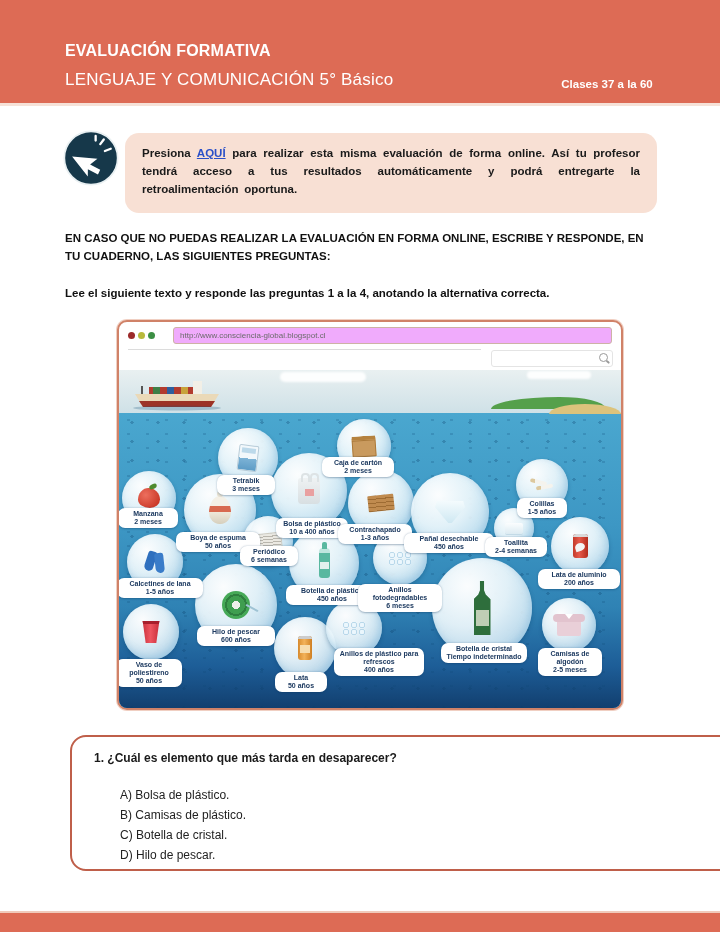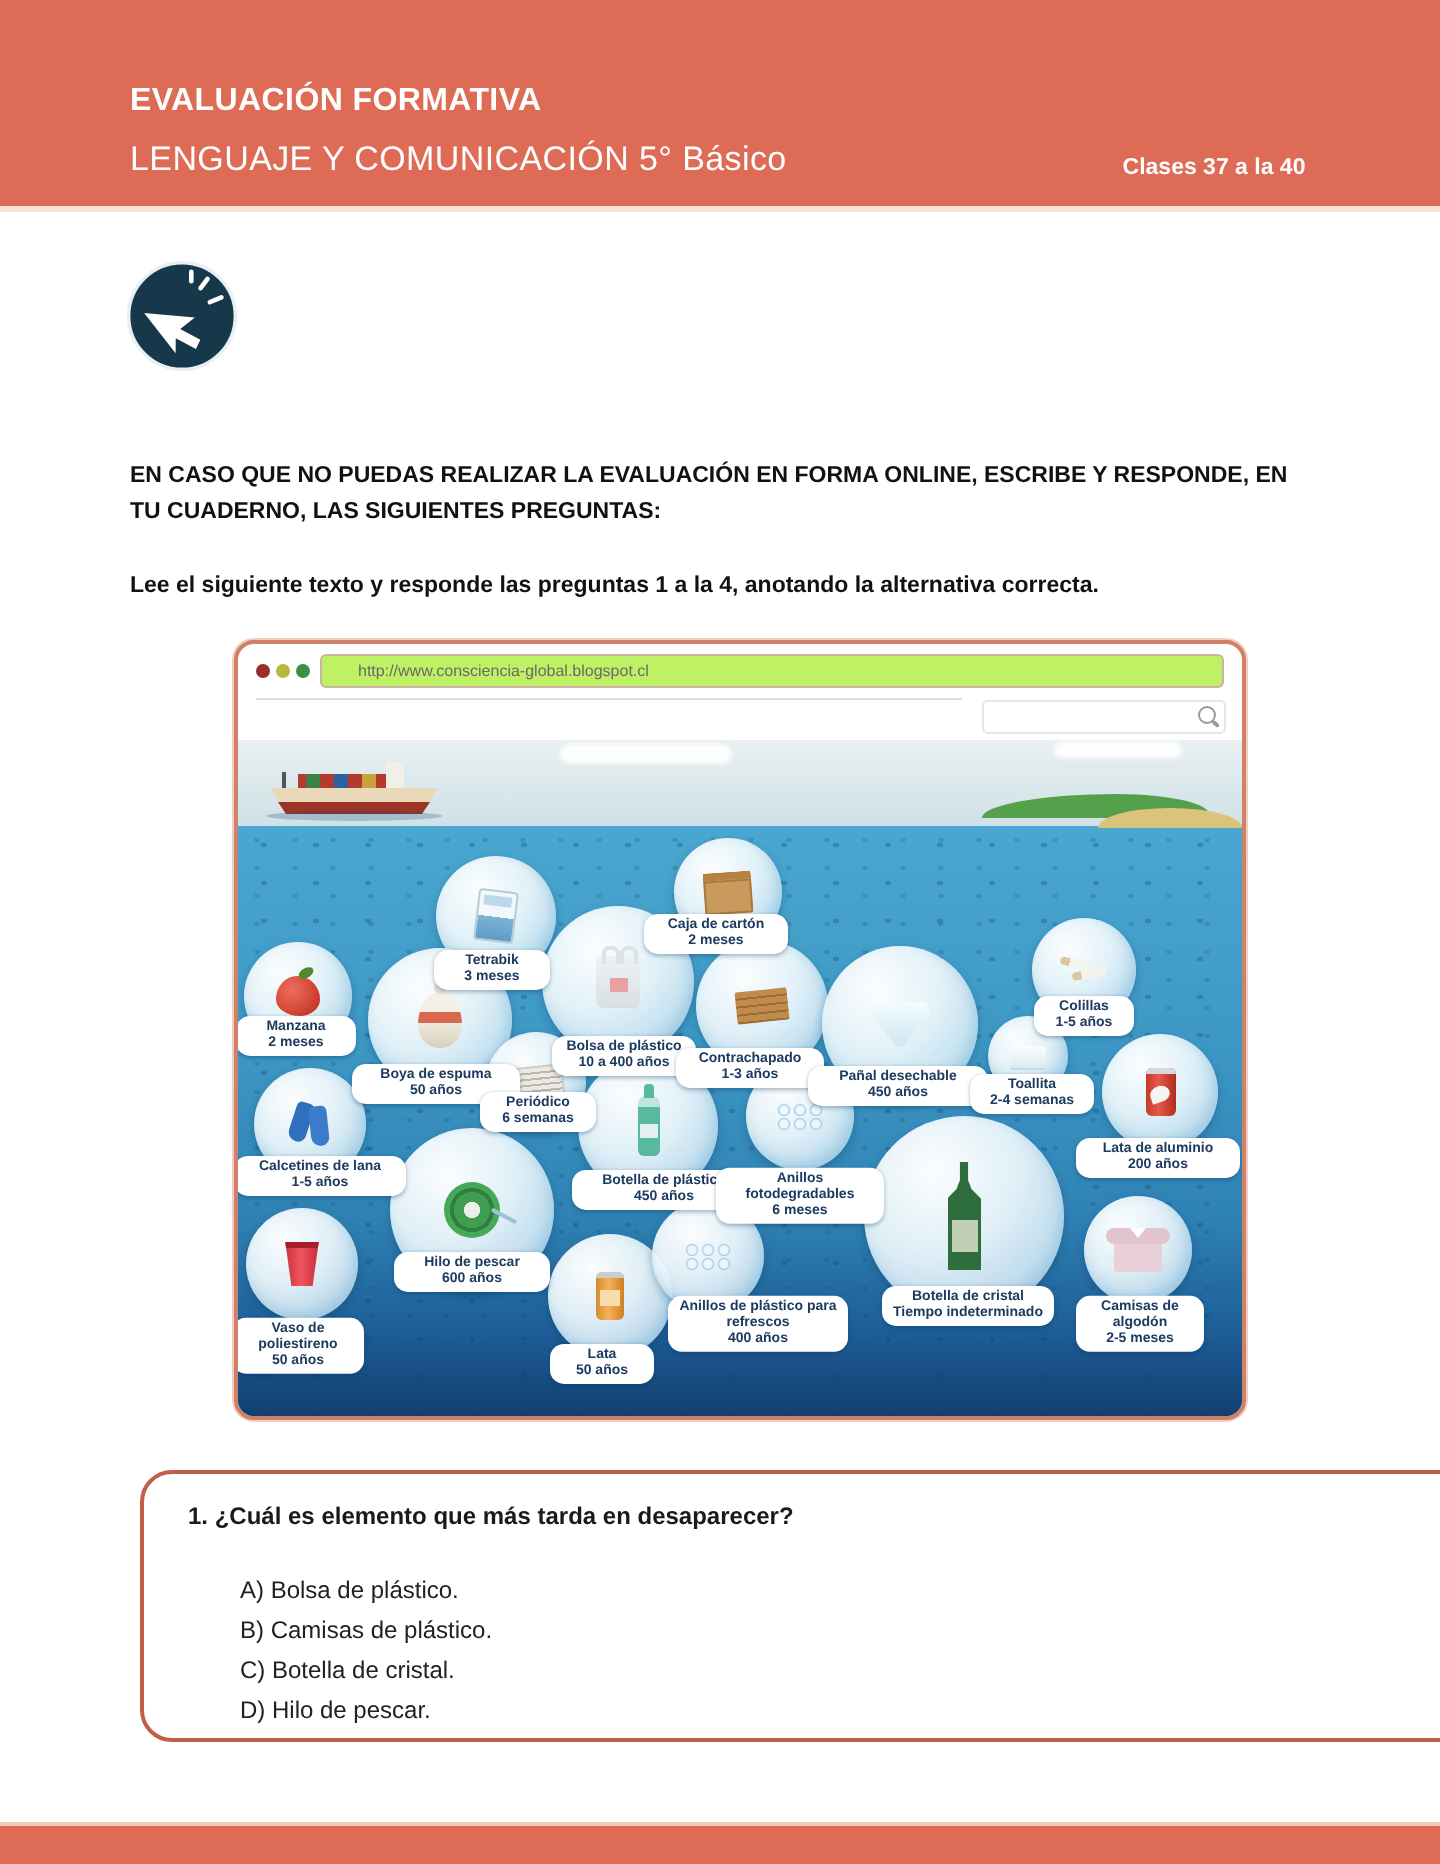--- a/index.html
+++ b/index.html
@@ -28,22 +28,22 @@
   .reading-prompt{position:absolute;left:65px;top:287px;width:592px;margin:0;font-size:11.5px;
                   font-weight:bold;color:#111;}
 
   
   .browser{position:absolute;left:117px;top:320px;width:506px;height:390px;background:#fff;
            border:2px solid #d08268;border-radius:10px;box-sizing:border-box;overflow:hidden;
            box-shadow:0 0 0 1px #f0cfc2;}
   .chrome-row1{position:absolute;left:0;top:0;right:0;height:26px;display:flex;align-items:center;padding:0 9px;}
   .dots{display:flex;gap:3px;align-items:center;}
   .dot{width:7px;height:7px;border-radius:50%;display:inline-block;}
-  .urlbar{flex:1;margin-left:5px;height:15px;border:1px solid #cdb2a6;border-radius:3px;
-          font-size:8px;color:#6a6a6a;display:flex;align-items:center;padding:0 18px;background:#bef264;}
+  .urlbar{flex:1;margin-left:18px;height:15px;border:1px solid #cdb2a6;border-radius:3px;
+          font-size:8px;color:#6a6a6a;display:flex;align-items:center;padding:0 6px;background:#f0abfc;}
   .chrome-row2{position:absolute;left:0;top:26px;right:0;height:22px;}
   .divider{position:absolute;left:9px;right:140px;top:1px;height:1px;background:#dcdcdc;}
   .searchbox{position:absolute;right:8px;top:2px;width:120px;height:15px;border:1px solid #e4e4e4;
              border-radius:3px;background:#fff;}
   .mag{position:absolute;right:4px;top:2px;width:7px;height:7px;border:1.5px solid #9a9a9a;border-radius:50%;}
   .mag::after{content:"";position:absolute;left:6px;top:7px;width:4px;height:1.5px;background:#9a9a9a;
               transform:rotate(40deg);border-radius:1px;}
 
   
   .shot{position:absolute;left:0;top:48px;right:0;bottom:0;overflow:hidden;background:#3d97c4;}
@@ -152,35 +152,38 @@
   .option{font-size:12px;color:#222;line-height:20px;}
 </style>
 </head>
 <body>
 
 <div class="page">
 
   <header class="band-top">
     <div class="title1">EVALUACIÓN FORMATIVA</div>
     <div class="title2">LENGUAJE Y COMUNICACIÓN 5° Básico</div>
-    <div class="classes">Clases 37 a la 40</div>
+    <div class="classes">Clases 37 a la 60</div>
   </header>
 
   <div class="callout-icon">
     <svg width="58" height="58" viewBox="0 0 100 100">
       <circle cx="50" cy="50" r="46" fill="#16384a" stroke="#e9f0f2" stroke-width="3"></circle>
       <path d="M30 76 L30 32 L62 62 L46 62 L54 80 L46 84 L38 66 Z" fill="#ffffff" transform="rotate(-38 46 58)"></path>
       <g stroke="#ffffff" stroke-width="4" stroke-linecap="round">
         <line x1="66" y1="26" x2="72" y2="18"></line>
         <line x1="74" y1="38" x2="84" y2="34"></line>
         <line x1="58" y1="20" x2="58" y2="12"></line>
       </g>
     </svg>
   </div>
 
+  <div class="callout">
+    <p><span>Presiona</span> <a href="#" class="link">AQUÍ</a> <span>para realizar esta misma evaluación de forma online. Así tu profesor tendrá acceso a tus resultados automáticamente y podrá entregarte la retroalimentación oportuna.</span></p>
+  </div>
 
   <p class="offline-note">EN CASO QUE NO PUEDAS REALIZAR LA EVALUACIÓN EN FORMA ONLINE, ESCRIBE Y RESPONDE, EN TU CUADERNO, LAS SIGUIENTES PREGUNTAS:</p>
   <p class="reading-prompt">Lee el siguiente texto y responde las preguntas 1 a la 4, anotando la alternativa correcta.</p>
 
   <div class="browser">
     <div class="chrome-row1">
       <span class="dots" id="traffic-dots">
           <span class="dot" style="background: rgb(156, 43, 43);"></span>
           <span class="dot" style="background: rgb(184, 185, 60);"></span>
           <span class="dot" style="background: rgb(60, 143, 68);"></span>

